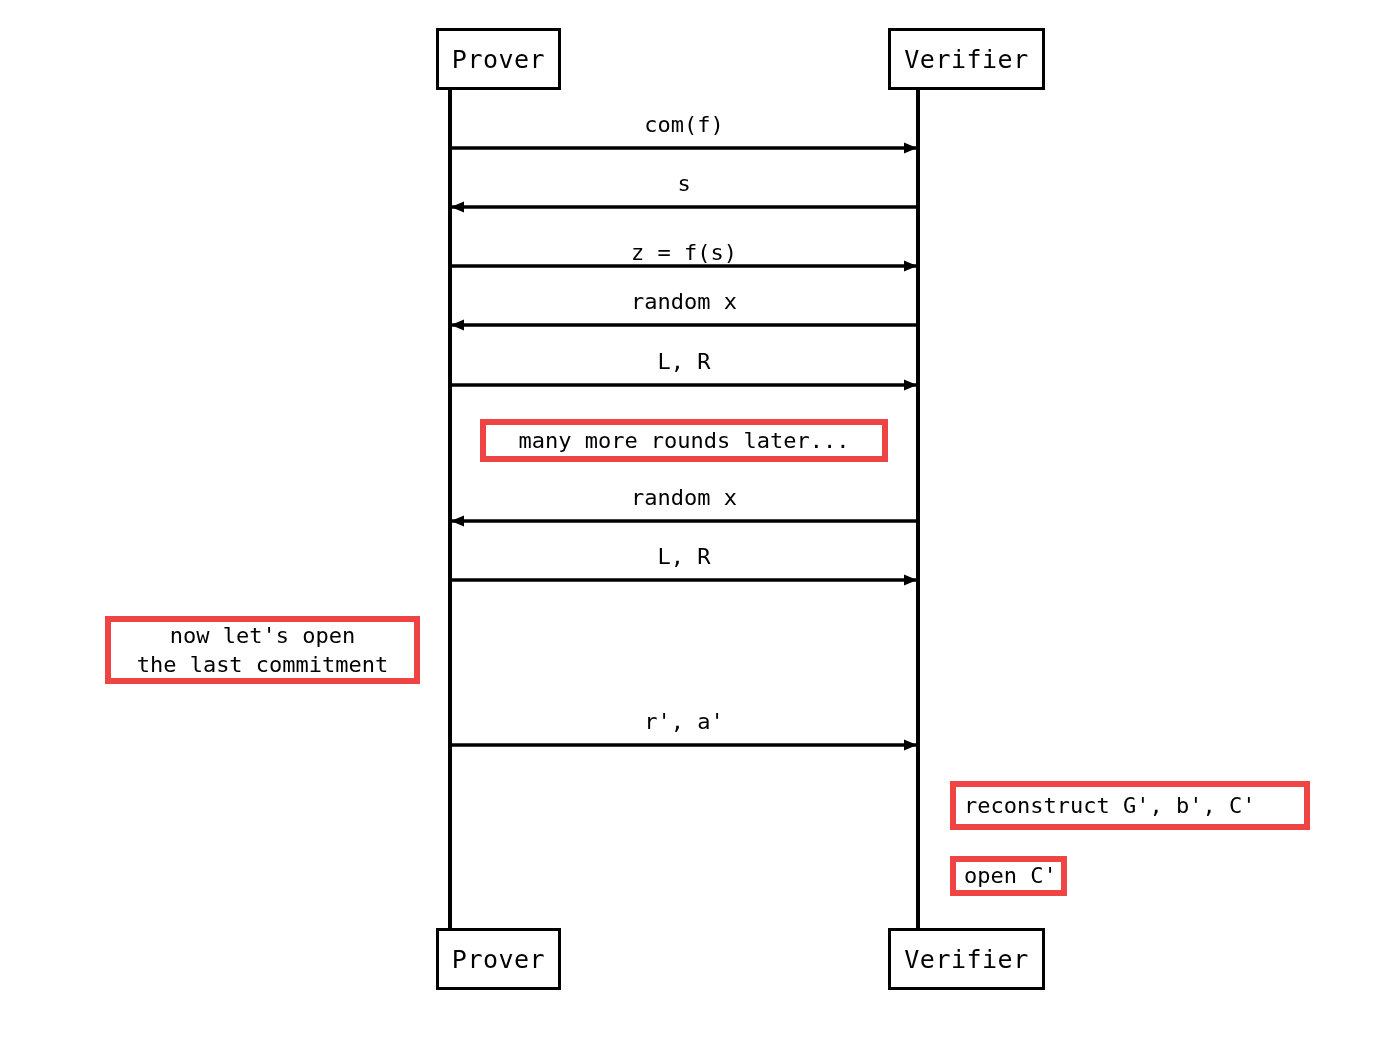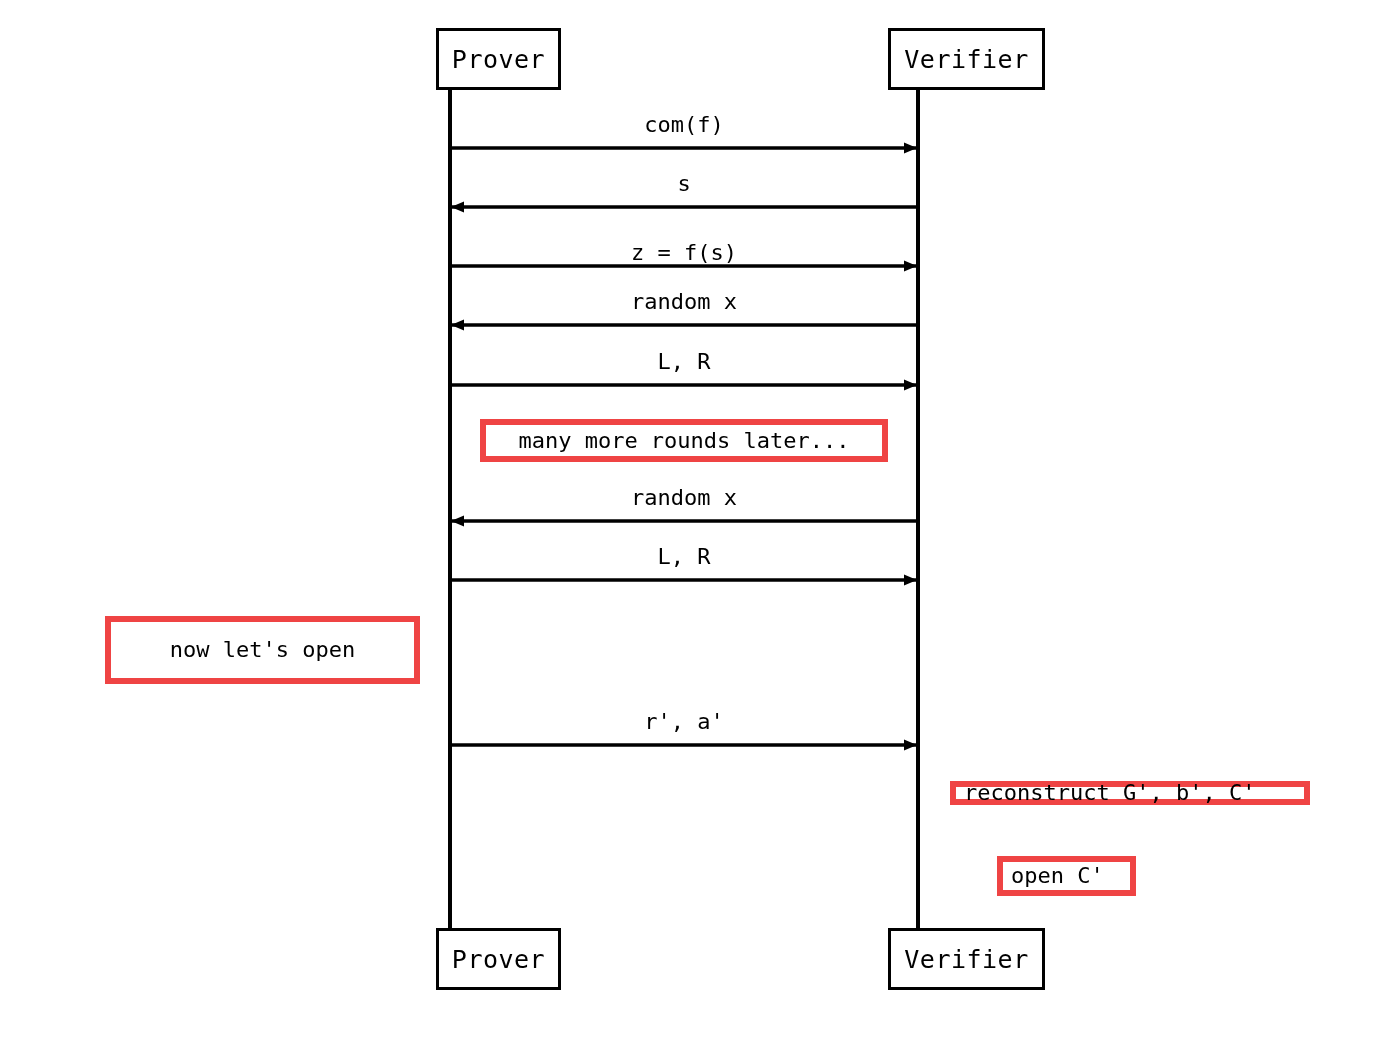--- a/index.html
+++ b/index.html
@@ -100,23 +100,23 @@
       </div>
       <div class="actor-box" style="left: 388px; top: 928px; width: 125px; height: 62px;">
         <span>Prover</span>
       </div>
       <div class="actor-box" style="left: 840px; top: 928px; width: 157px; height: 62px;">
         <span>Verifier</span>
       </div>
     </div>
   <div id="notes-host">
       <div class="note-box" style="left: 480px; top: 419px; width: 408px; height: 43px;"><div>many more rounds later...</div></div>
-      <div class="note-box" style="left: 105px; top: 616px; width: 315px; height: 68px;"><div>now let's open</div></div>
-      <div class="note-box" style="left: 950px; top: 781px; width: 360px; height: 24px; align-items: flex-start; padding-left: 8px;"><div>reconstruct G', b', C'</div></div>
-      <div class="note-box" style="left: 950px; top: 856px; width: 139px; height: 40px; align-items: flex-start; padding-left: 8px; margin-left: 47px;"><div>open C'</div></div>
+      <div class="note-box" style="left: 105px; top: 616px; width: 315px; height: 68px;"><div>now let's open</div><div>the last commitment</div></div>
+      <div class="note-box" style="left: 950px; top: 781px; width: 360px; height: 49px; align-items: flex-start; padding-left: 8px;"><div>reconstruct G', b', C'</div></div>
+      <div class="note-box" style="left: 950px; top: 856px; width: 117px; height: 40px; align-items: flex-start; padding-left: 8px;"><div>open C'</div></div>
     </div>
   <div id="labels-host">
       <div class="msg-label" style="left: 684px; top: 136px; text-align: center;">com(f)</div>
       <div class="msg-label" style="left: 684px; top: 195px;">s</div>
       <div class="msg-label" style="left: 684px; top: 264px;">z = f(s)</div>
       <div class="msg-label" style="left: 684px; top: 313px;">random x</div>
       <div class="msg-label" style="left: 684px; top: 373px;">L, R</div>
       <div class="msg-label" style="left: 684px; top: 509px;">random x</div>
       <div class="msg-label" style="left: 684px; top: 568px;">L, R</div>
       <div class="msg-label" style="left: 684px; top: 733px;">r', a'</div>

